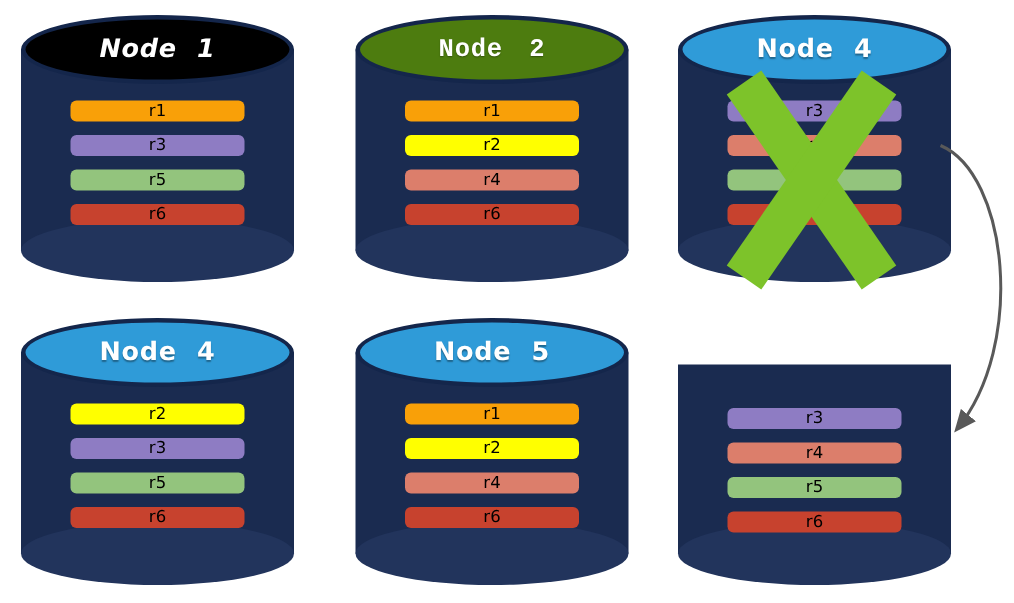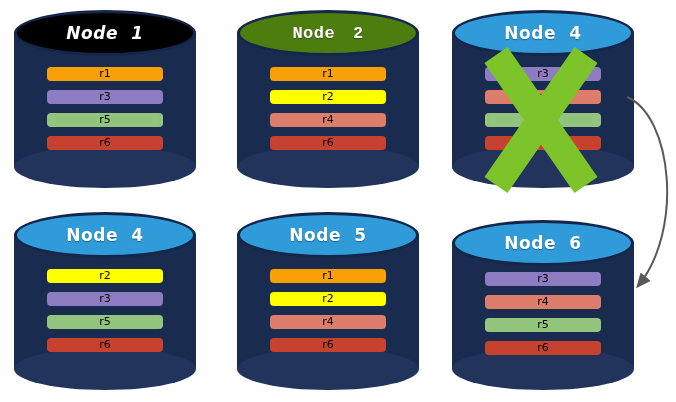--- a/index.html
+++ b/index.html
@@ -120,23 +120,20 @@
       <div class="bar" style="background-color: rgb(249, 160, 8);">r1</div>
       <div class="bar" style="background-color: rgb(255, 255, 0);">r2</div>
       <div class="bar" style="background-color: rgb(220, 126, 107);">r4</div>
       <div class="bar" style="background-color: rgb(199, 66, 46);">r6</div>
     </div>
   </div>
 
   <div class="node short" style="left:452px;top:220px;">
     <div class="cyl-body" style="background-color: rgb(26, 43, 80);"></div>
     <div class="cyl-bottom" style="background-color: rgb(34, 52, 92);"></div>
-    <div class="cyl-top" style="background-color: rgb(47, 155, 216); border-color: rgb(20, 38, 75);">
-      <span class="node-title">Node 6</span>
-    </div>
     <div class="bars">
       <div class="bar" style="background-color: rgb(142, 124, 195);">r3</div>
       <div class="bar" style="background-color: rgb(220, 126, 107);">r4</div>
       <div class="bar" style="background-color: rgb(147, 196, 125);">r5</div>
       <div class="bar" style="background-color: rgb(199, 66, 46);">r6</div>
     </div>
   </div>
 
   <svg class="overlay" style="left:482px;top:46px;" width="118" height="148" viewBox="0 0 118 148">
     <line x1="14" y1="9" x2="104" y2="139" stroke-width="28" stroke-linecap="butt" stroke="#7DC32A"></line>

